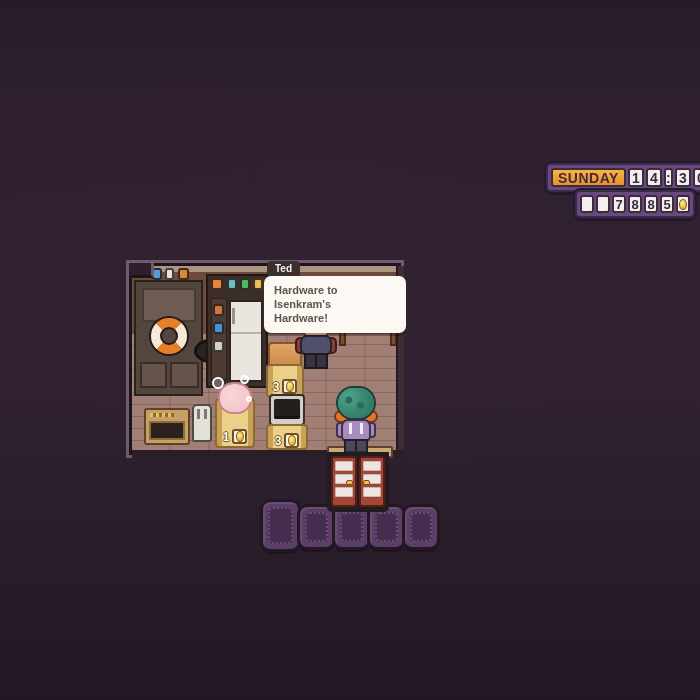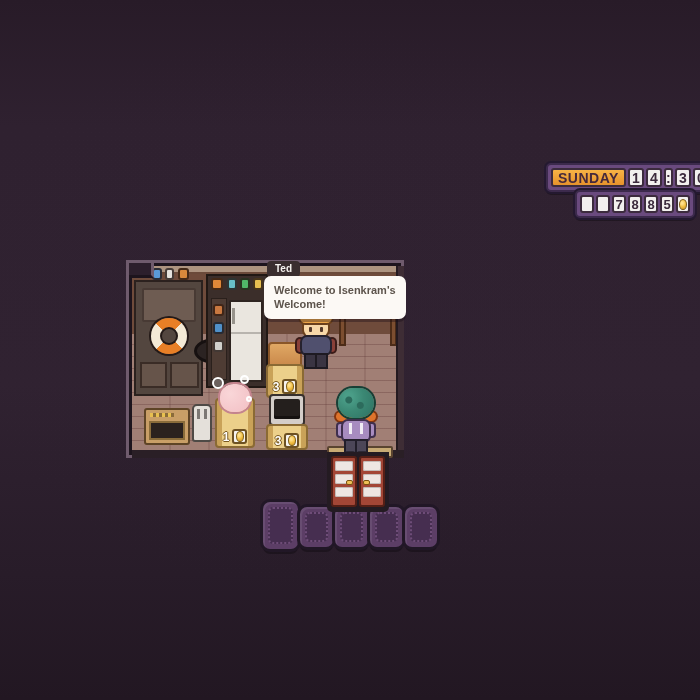--- a/index.html
+++ b/index.html
@@ -240,22 +240,22 @@
         <div class="tile-in"></div>
       </div>
     <div class="tile" style="left:142px;top:5px;width:32px;height:40px;">
         <div class="tile-in"></div>
       </div>
   </div>
 
   <div class="dialogue">
     <div class="tag">Ted</div>
     <div class="bubble">
-      <div>Welcome to Isenkram's</div>
-      <div>Welcome!</div>
+      <div>Hardware to Isenkram's</div>
+      <div>Hardware!</div>
     </div>
   </div>
 
   <div>
     <div class="hud-panel" style="left:546px;top:163px;">
       <div class="day-badge">SUNDAY</div>
       <div class="cell">1</div>
       <div class="cell">4</div>
       <div class="cell colon">:</div>
       <div class="cell">3</div>

